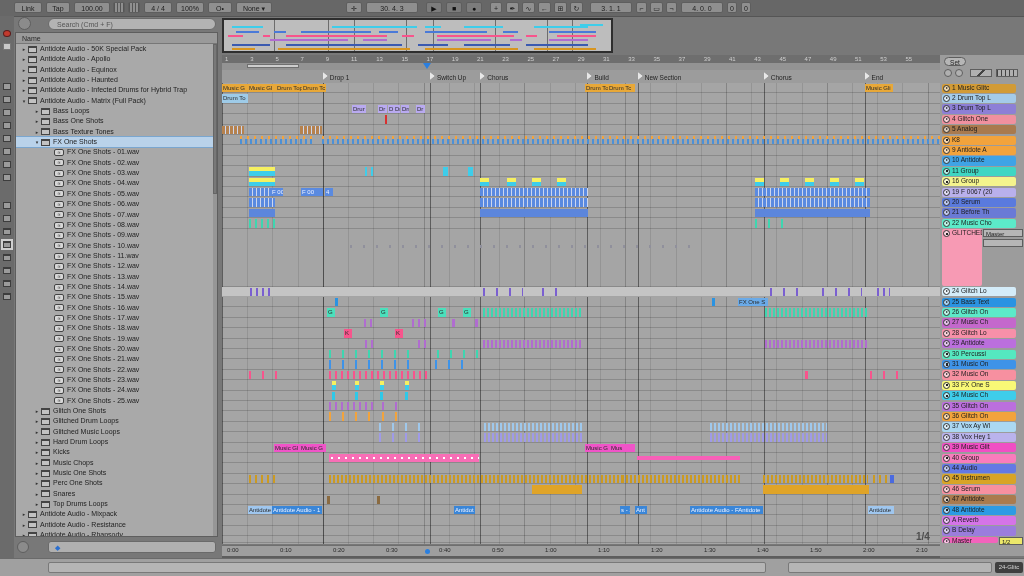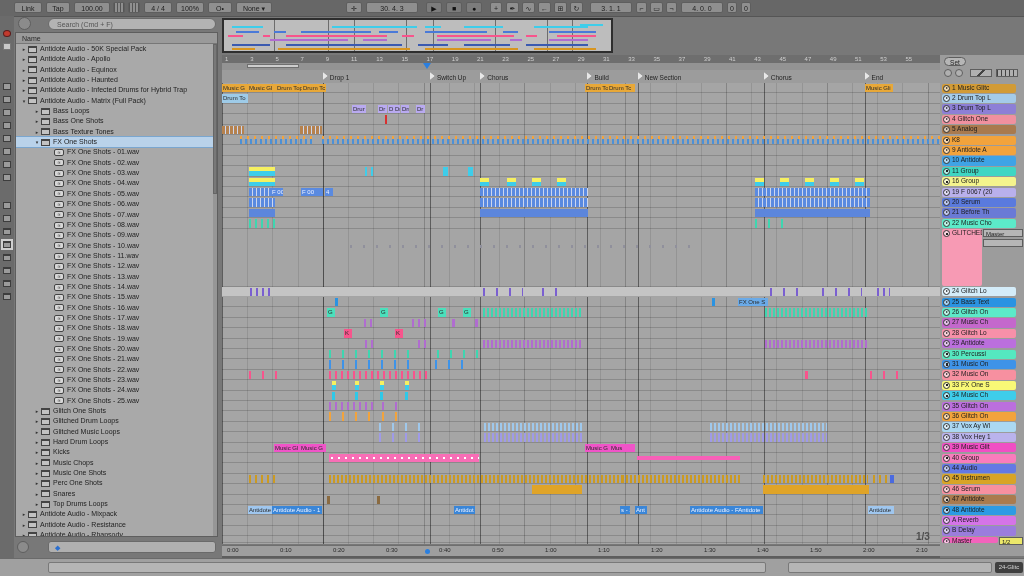--- a/index.html
+++ b/index.html
@@ -489,21 +489,21 @@
       <div class="clip" style="left: 105px; width: 3px; top: 412.6px; height: 8.4px; background: rgb(138, 106, 64);"></div>
       <div class="clip" style="left: 155px; width: 3px; top: 412.6px; height: 8.4px; background: rgb(138, 106, 64);"></div>
       <div class="clip" style="left: 26px; width: 24px; top: 423px; height: 8.4px; background: rgb(159, 198, 238); line-height: 8.4px;">Antidote</div>
       <div class="clip lt" style="left: 50px; width: 50px; top: 423px; height: 8.4px; background: rgb(58, 134, 216); line-height: 8.4px;">Antidote Audio - 1</div>
       <div class="clip lt" style="left: 232px; width: 21px; top: 423px; height: 8.4px; background: rgb(58, 134, 216); line-height: 8.4px;">Antidot</div>
       <div class="clip lt" style="left: 398px; width: 10px; top: 423px; height: 8.4px; background: rgb(58, 134, 216); line-height: 8.4px;">s - 1</div>
       <div class="clip lt" style="left: 413px; width: 12px; top: 423px; height: 8.4px; background: rgb(58, 134, 216); line-height: 8.4px;">Ant</div>
       <div class="clip lt" style="left: 468px; width: 73px; top: 423px; height: 8.4px; background: rgb(58, 134, 216); line-height: 8.4px;">Antidote Audio - FAntidote</div>
       <div class="clip" style="left: 646px; width: 26px; top: 423px; height: 8.4px; background: rgb(159, 198, 238); line-height: 8.4px;">Antidote</div>
     </div>
-  <div id="mpos">1/3</div>
+  <div id="mpos">1/4</div>
 
   <div id="timeruler">
       <div id="tdot" style="left: 203px;"></div>
       <div class="tlab" style="left: 5px;">0:00</div>
       <div class="tlab" style="left: 58px;">0:10</div>
       <div class="tlab" style="left: 111px;">0:20</div>
       <div class="tlab" style="left: 164px;">0:30</div>
       <div class="tlab" style="left: 217px;">0:40</div>
       <div class="tlab" style="left: 270px;">0:50</div>
       <div class="tlab" style="left: 323px;">1:00</div>

